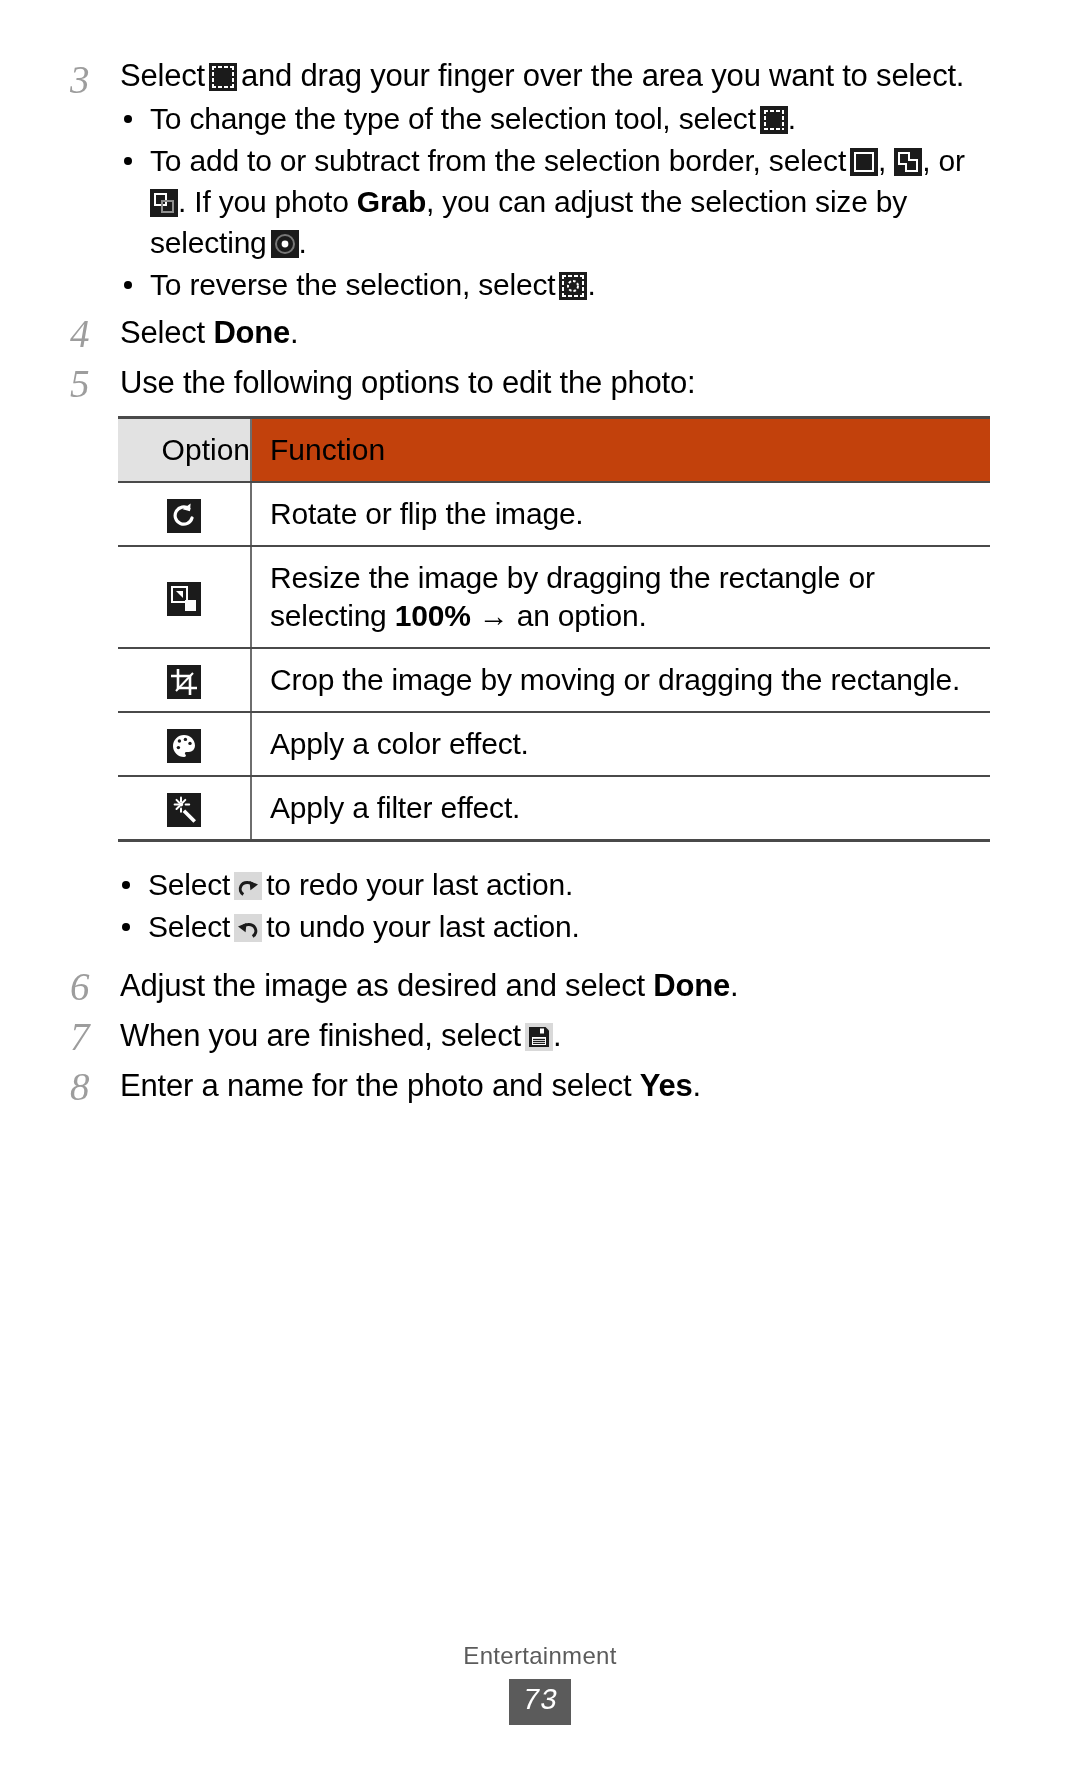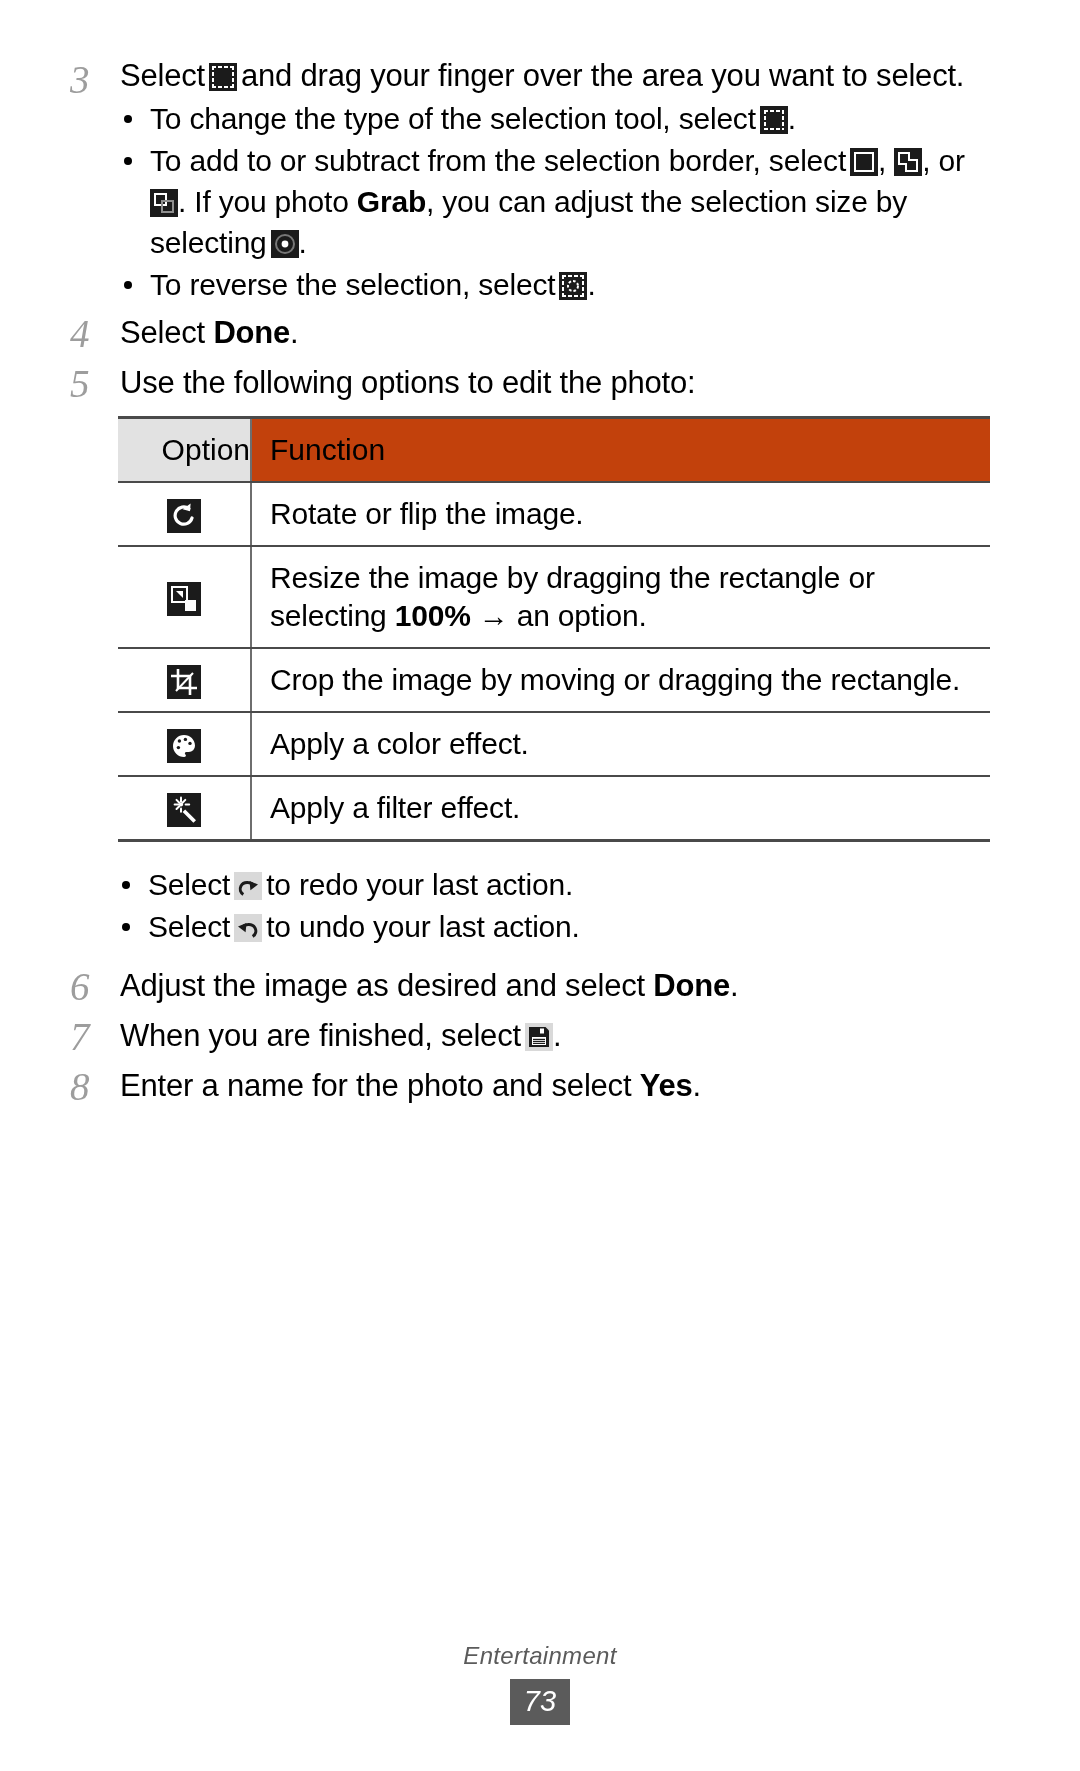--- a/index.html
+++ b/index.html
@@ -141,31 +141,30 @@
   
   .footer {
     position: absolute;
     left: 0;
     right: 0;
     bottom: 46px;
     text-align: center;
   }
   .footer-title {
     font-family: "Liberation Sans", sans-serif;
-    font-style: italic;
     font-size: 24px;
     color: #5b5b5b;
     letter-spacing: 0.3px;
   }
   .page-badge {
     display: inline-block;
     margin-top: 9px;
     background: #5b5b5b;
     color: #ffffff;
-    font-family: Liberation Sans, sans-serif;
+    font-family: Liberation Mono, monospace;
     font-style: italic;
     font-size: 29px;
     line-height: 29px;
     padding: 8px 14px 9px 14px;
   }
   .sp { display:inline-block; width:4px; }
 </style>
 </head>
 <body>
 

